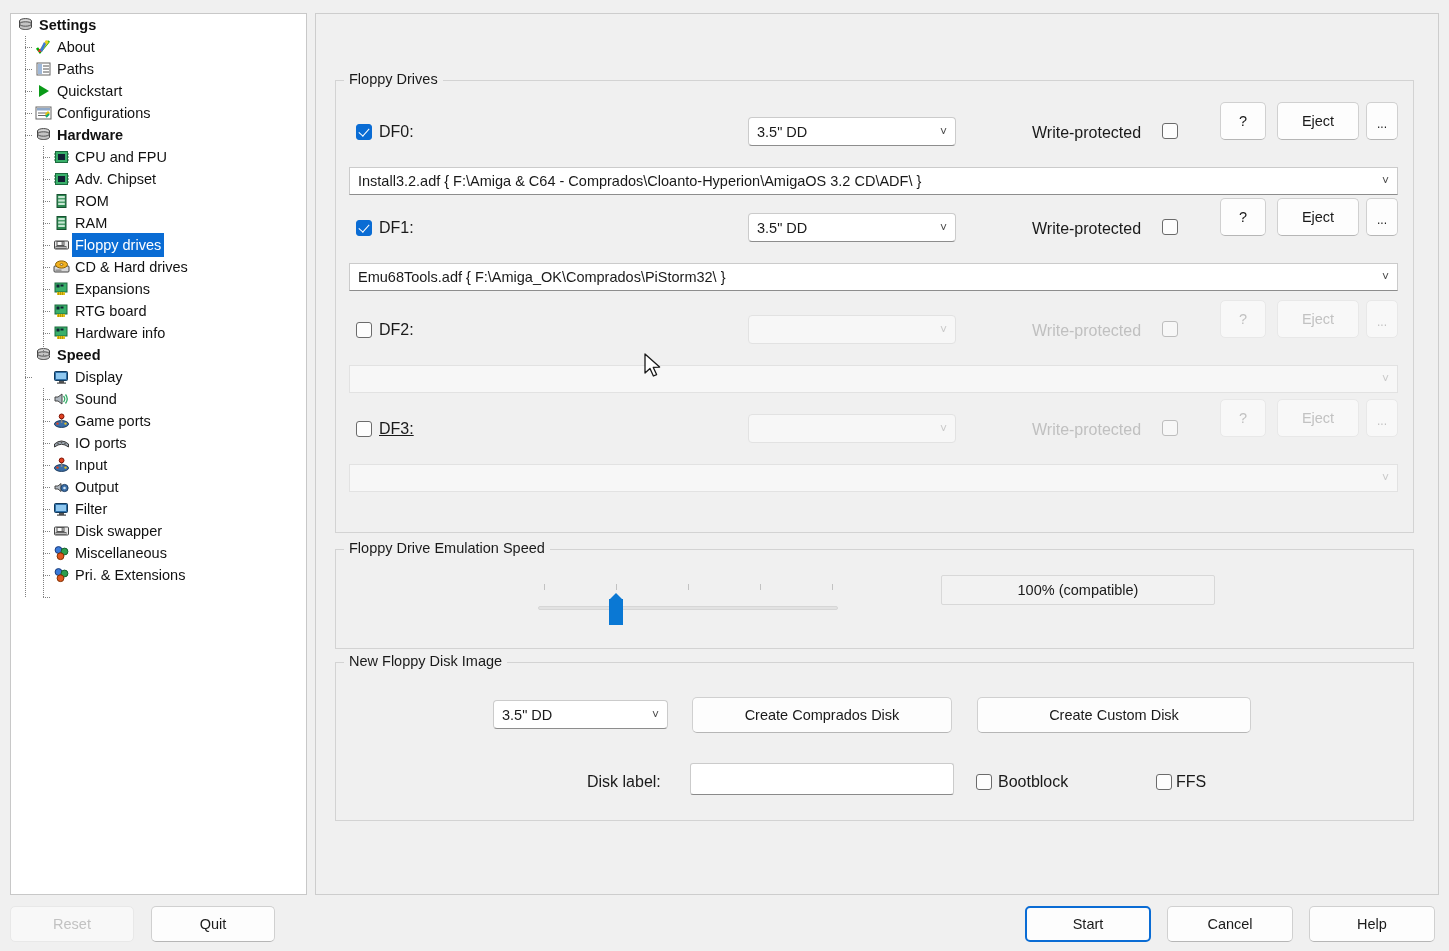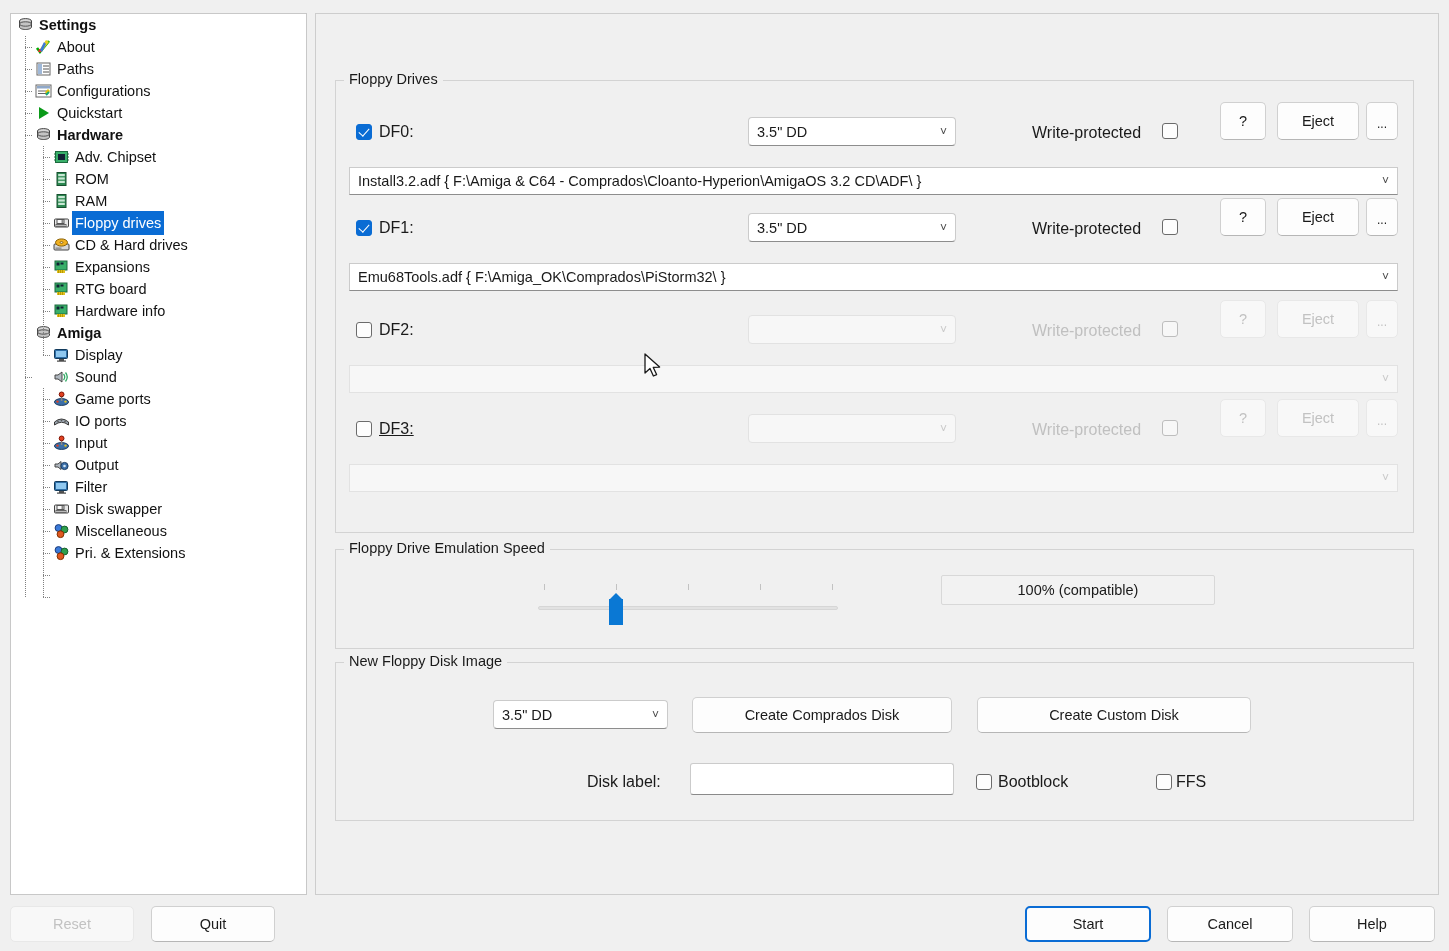--- a/index.html
+++ b/index.html
@@ -180,37 +180,37 @@
               <line x1="8" y1="5" x2="14" y2="5" stroke="#555"></line>
               <line x1="8" y1="8" x2="14" y2="8" stroke="#555"></line>
               <line x1="8" y1="11" x2="14" y2="11" stroke="#555"></line>
             </svg>
           </span>
           <span class="lbl">Paths</span>
         </div>
         <div class="tree-row indent-1">
           <span class="ico">
             <svg width="17" height="16" viewBox="0 0 17 16" class="svgico">
+              <path d="M4 2 L14 8 L4 14 Z" fill="#0a9a18"></path>
+            </svg>
+          </span>
+          <span class="lbl">Quickstart</span>
+        </div>
+        <div class="tree-row indent-1">
+          <span class="ico">
+            <svg width="17" height="16" viewBox="0 0 17 16" class="svgico">
               <rect x="1" y="2" width="15" height="12" fill="#fff" stroke="#666"></rect>
               <rect x="2" y="3" width="13" height="2.5" fill="#8fa8c8"></rect>
               <line x1="3" y1="8" x2="12" y2="8" stroke="#666"></line>
               <line x1="3" y1="10.5" x2="12" y2="10.5" stroke="#666"></line>
               <path d="M10 9 L13 6 L15 8 L12 12 Z" fill="#e2c20c"></path>
               <path d="M11 12 L14 9" stroke="#1a7" stroke-width="2"></path>
             </svg>
           </span>
           <span class="lbl">Configurations</span>
-        </div>
-        <div class="tree-row indent-1">
-          <span class="ico">
-            <svg width="17" height="16" viewBox="0 0 17 16" class="svgico">
-              <path d="M4 2 L14 8 L4 14 Z" fill="#0a9a18"></path>
-            </svg>
-          </span>
-          <span class="lbl">Quickstart</span>
         </div>
         <div class="tree-row indent-1 bold">
           <span class="ico">
             <svg width="17" height="16" viewBox="0 0 17 16" class="svgico">
               <ellipse cx="8.5" cy="4" rx="6" ry="2.4" fill="#d8d8d8" stroke="#444"></ellipse>
               <path d="M2.5 4 V10 C2.5 11.4 5.2 12.5 8.5 12.5 C11.8 12.5 14.5 11.4 14.5 10 V4" fill="#c4c4c4" stroke="#444"></path>
               <ellipse cx="8.5" cy="7" rx="6" ry="2.2" fill="none" stroke="#555"></ellipse>
             </svg>
           </span>
           <span class="lbl">Hardware</span>
@@ -223,20 +223,37 @@
               <g stroke="#1c6a3e">
                 <line x1="1" y1="5" x2="2.5" y2="5"></line>
                 <line x1="1" y1="8" x2="2.5" y2="8"></line>
                 <line x1="1" y1="11" x2="2.5" y2="11"></line>
                 <line x1="14.5" y1="5" x2="16" y2="5"></line>
                 <line x1="14.5" y1="8" x2="16" y2="8"></line>
                 <line x1="14.5" y1="11" x2="16" y2="11"></line>
               </g>
             </svg>
           </span>
+          <span class="lbl">CPU and FPU</span>
+        </div>
+        <div class="tree-row indent-2">
+          <span class="ico">
+            <svg width="17" height="16" viewBox="0 0 17 16" class="svgico">
+              <rect x="2.5" y="2.5" width="12" height="11" fill="#39b06a" stroke="#1c6a3e"></rect>
+              <rect x="5" y="5" width="7" height="6" fill="#123"></rect>
+              <g stroke="#1c6a3e">
+                <line x1="1" y1="5" x2="2.5" y2="5"></line>
+                <line x1="1" y1="8" x2="2.5" y2="8"></line>
+                <line x1="1" y1="11" x2="2.5" y2="11"></line>
+                <line x1="14.5" y1="5" x2="16" y2="5"></line>
+                <line x1="14.5" y1="8" x2="16" y2="8"></line>
+                <line x1="14.5" y1="11" x2="16" y2="11"></line>
+              </g>
+            </svg>
+          </span>
           <span class="lbl">Adv. Chipset</span>
         </div>
         <div class="tree-row indent-2">
           <span class="ico">
             <svg width="17" height="16" viewBox="0 0 17 16" class="svgico">
               <rect x="4" y="1.5" width="9" height="13" fill="#2c8a52" stroke="#17502f"></rect>
               <g fill="#c8e8d4">
                 <rect x="5.2" y="3" width="6.6" height="2.2"></rect>
                 <rect x="5.2" y="6.4" width="6.6" height="2.2"></rect>
                 <rect x="5.2" y="9.8" width="6.6" height="2.2"></rect>
@@ -329,21 +346,21 @@
           <span class="lbl">Hardware info</span>
         </div>
         <div class="tree-row indent-1 bold">
           <span class="ico">
             <svg width="17" height="16" viewBox="0 0 17 16" class="svgico">
               <ellipse cx="8.5" cy="4" rx="6" ry="2.4" fill="#d8d8d8" stroke="#444"></ellipse>
               <path d="M2.5 4 V10 C2.5 11.4 5.2 12.5 8.5 12.5 C11.8 12.5 14.5 11.4 14.5 10 V4" fill="#c4c4c4" stroke="#444"></path>
               <ellipse cx="8.5" cy="7" rx="6" ry="2.2" fill="none" stroke="#555"></ellipse>
             </svg>
           </span>
-          <span class="lbl">Amiga</span>
+          <span class="lbl">Speed</span>
         </div>
         <div class="tree-row indent-2">
           <span class="ico">
             <svg width="17" height="16" viewBox="0 0 17 16" class="svgico">
               <rect x="1.5" y="2.5" width="13" height="9" rx="1" fill="#2e6fa8" stroke="#123a5c"></rect>
               <rect x="3" y="4" width="10" height="6" fill="#8fc8f0"></rect>
               <rect x="6" y="12" width="5" height="2" fill="#555"></rect>
               <rect x="4" y="13.5" width="9" height="1.2" fill="#444"></rect>
             </svg>
           </span>

